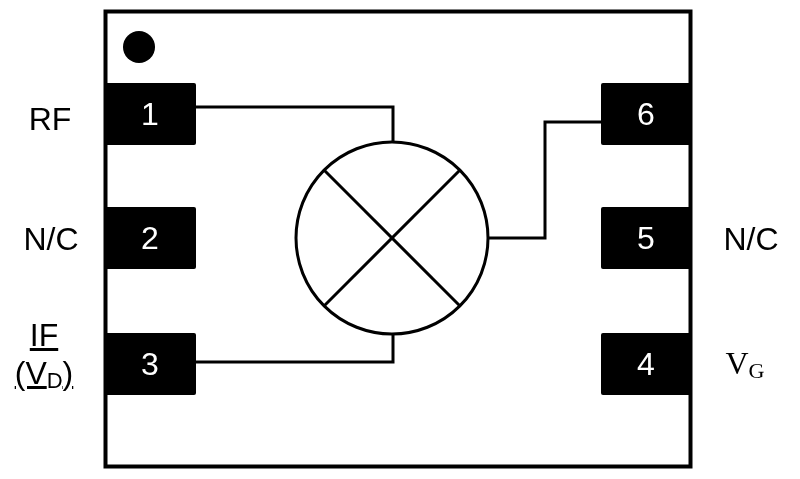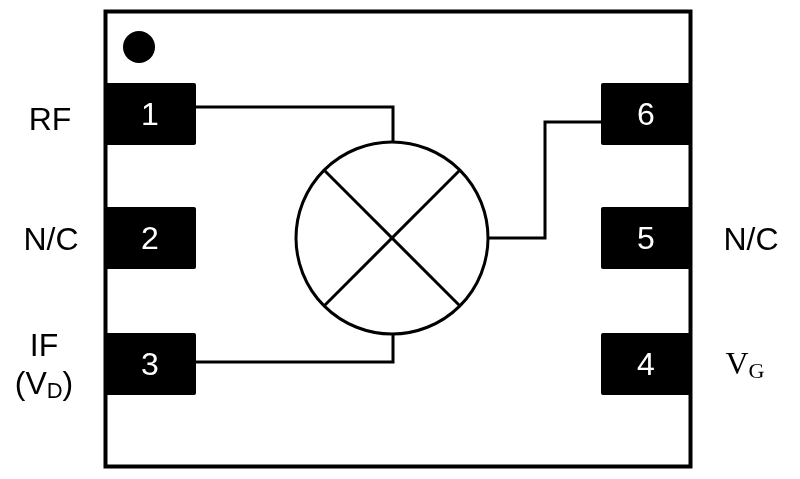--- a/index.html
+++ b/index.html
@@ -51,21 +51,21 @@
 <div class="pin-box" style="left:601px; top:333px; width:90px; height:62px;">
   <span class="pin-num">4</span>
 </div>
 
 <div class="pin-label" style="left:10px; top:100px; width:80px;">
   <span>RF</span>
 </div>
 <div class="pin-label" style="left:4px; top:220px; width:94px;">
   <span>N/C</span>
 </div>
-<div class="pin-label" style="left:0px; top:326px; width:88px;">
+<div class="pin-label" style="left:0px; top:316px; width:88px;text-decoration:underline;">
   <div>IF</div>
   <div><span>(V</span><sub>D</sub><span>)</span></div>
 </div>
 
 <div class="pin-label" style="left:706px; top:72px; width:90px;">
 </div>
 <div class="pin-label" style="left:706px; top:220px; width:90px;">
   <span>N/C</span>
 </div>
 <div class="pin-label" style="left:705px; top:344px; width:80px;font-family:Liberation Serif, serif;">

